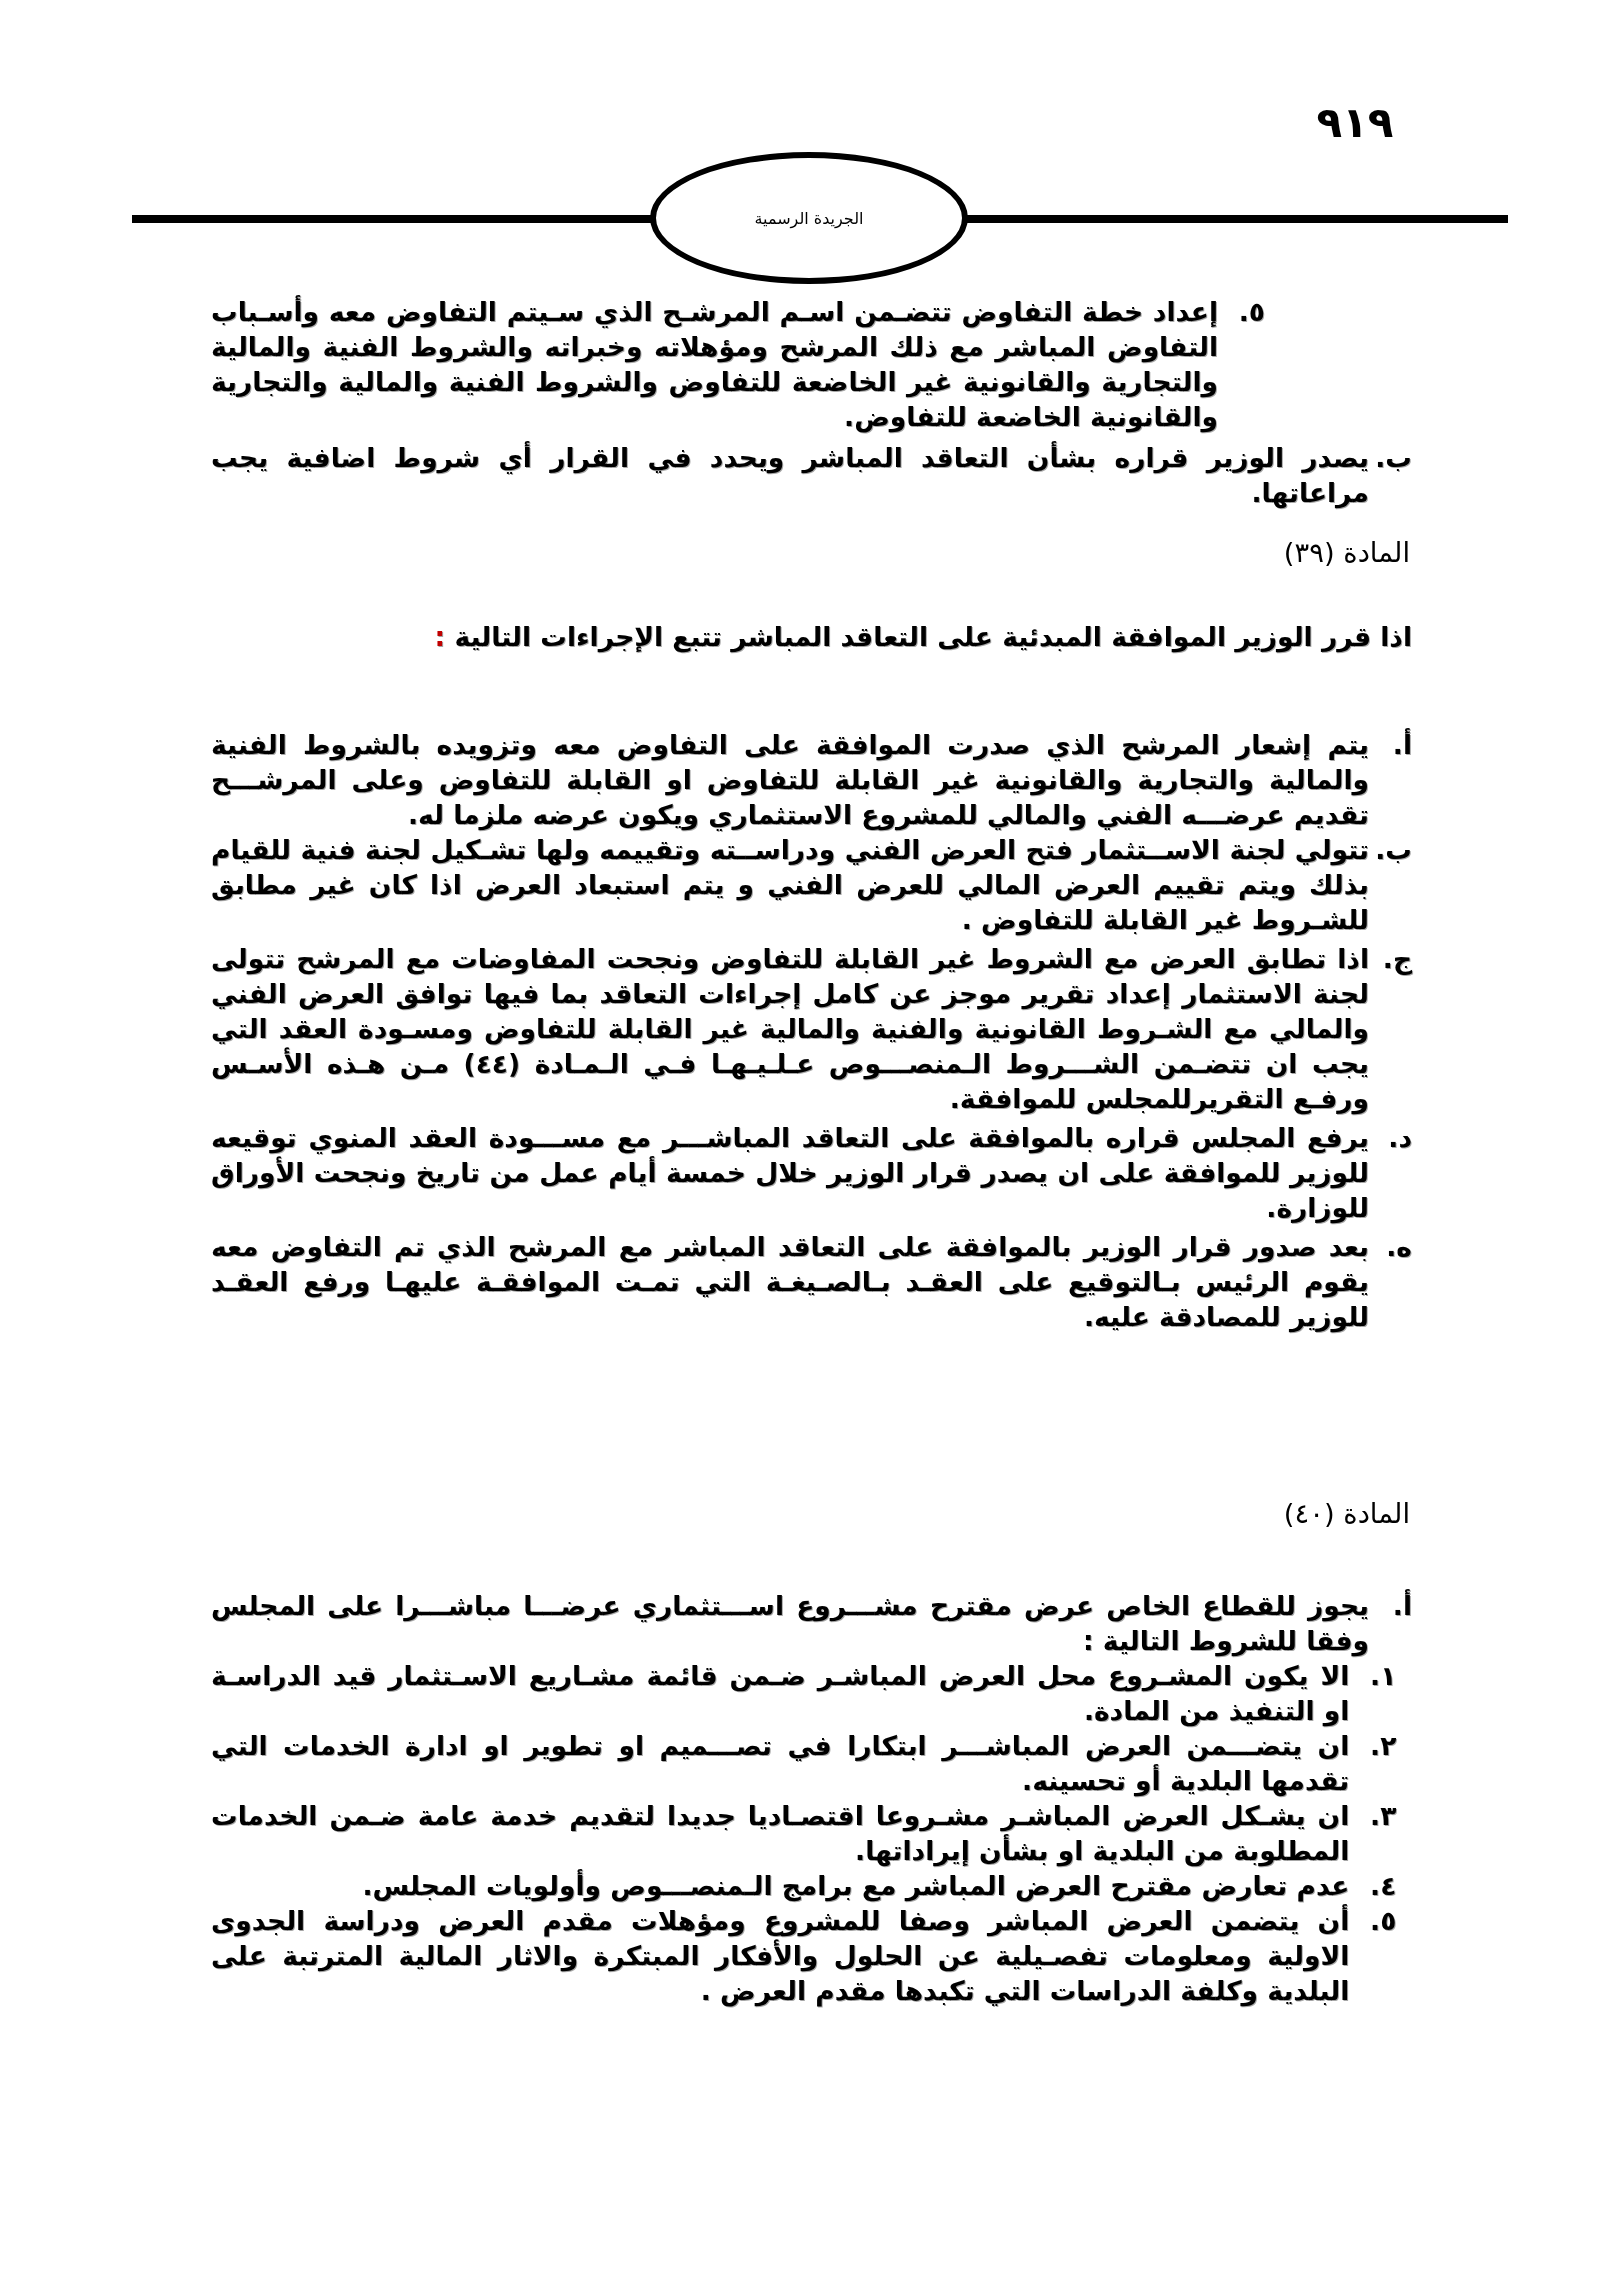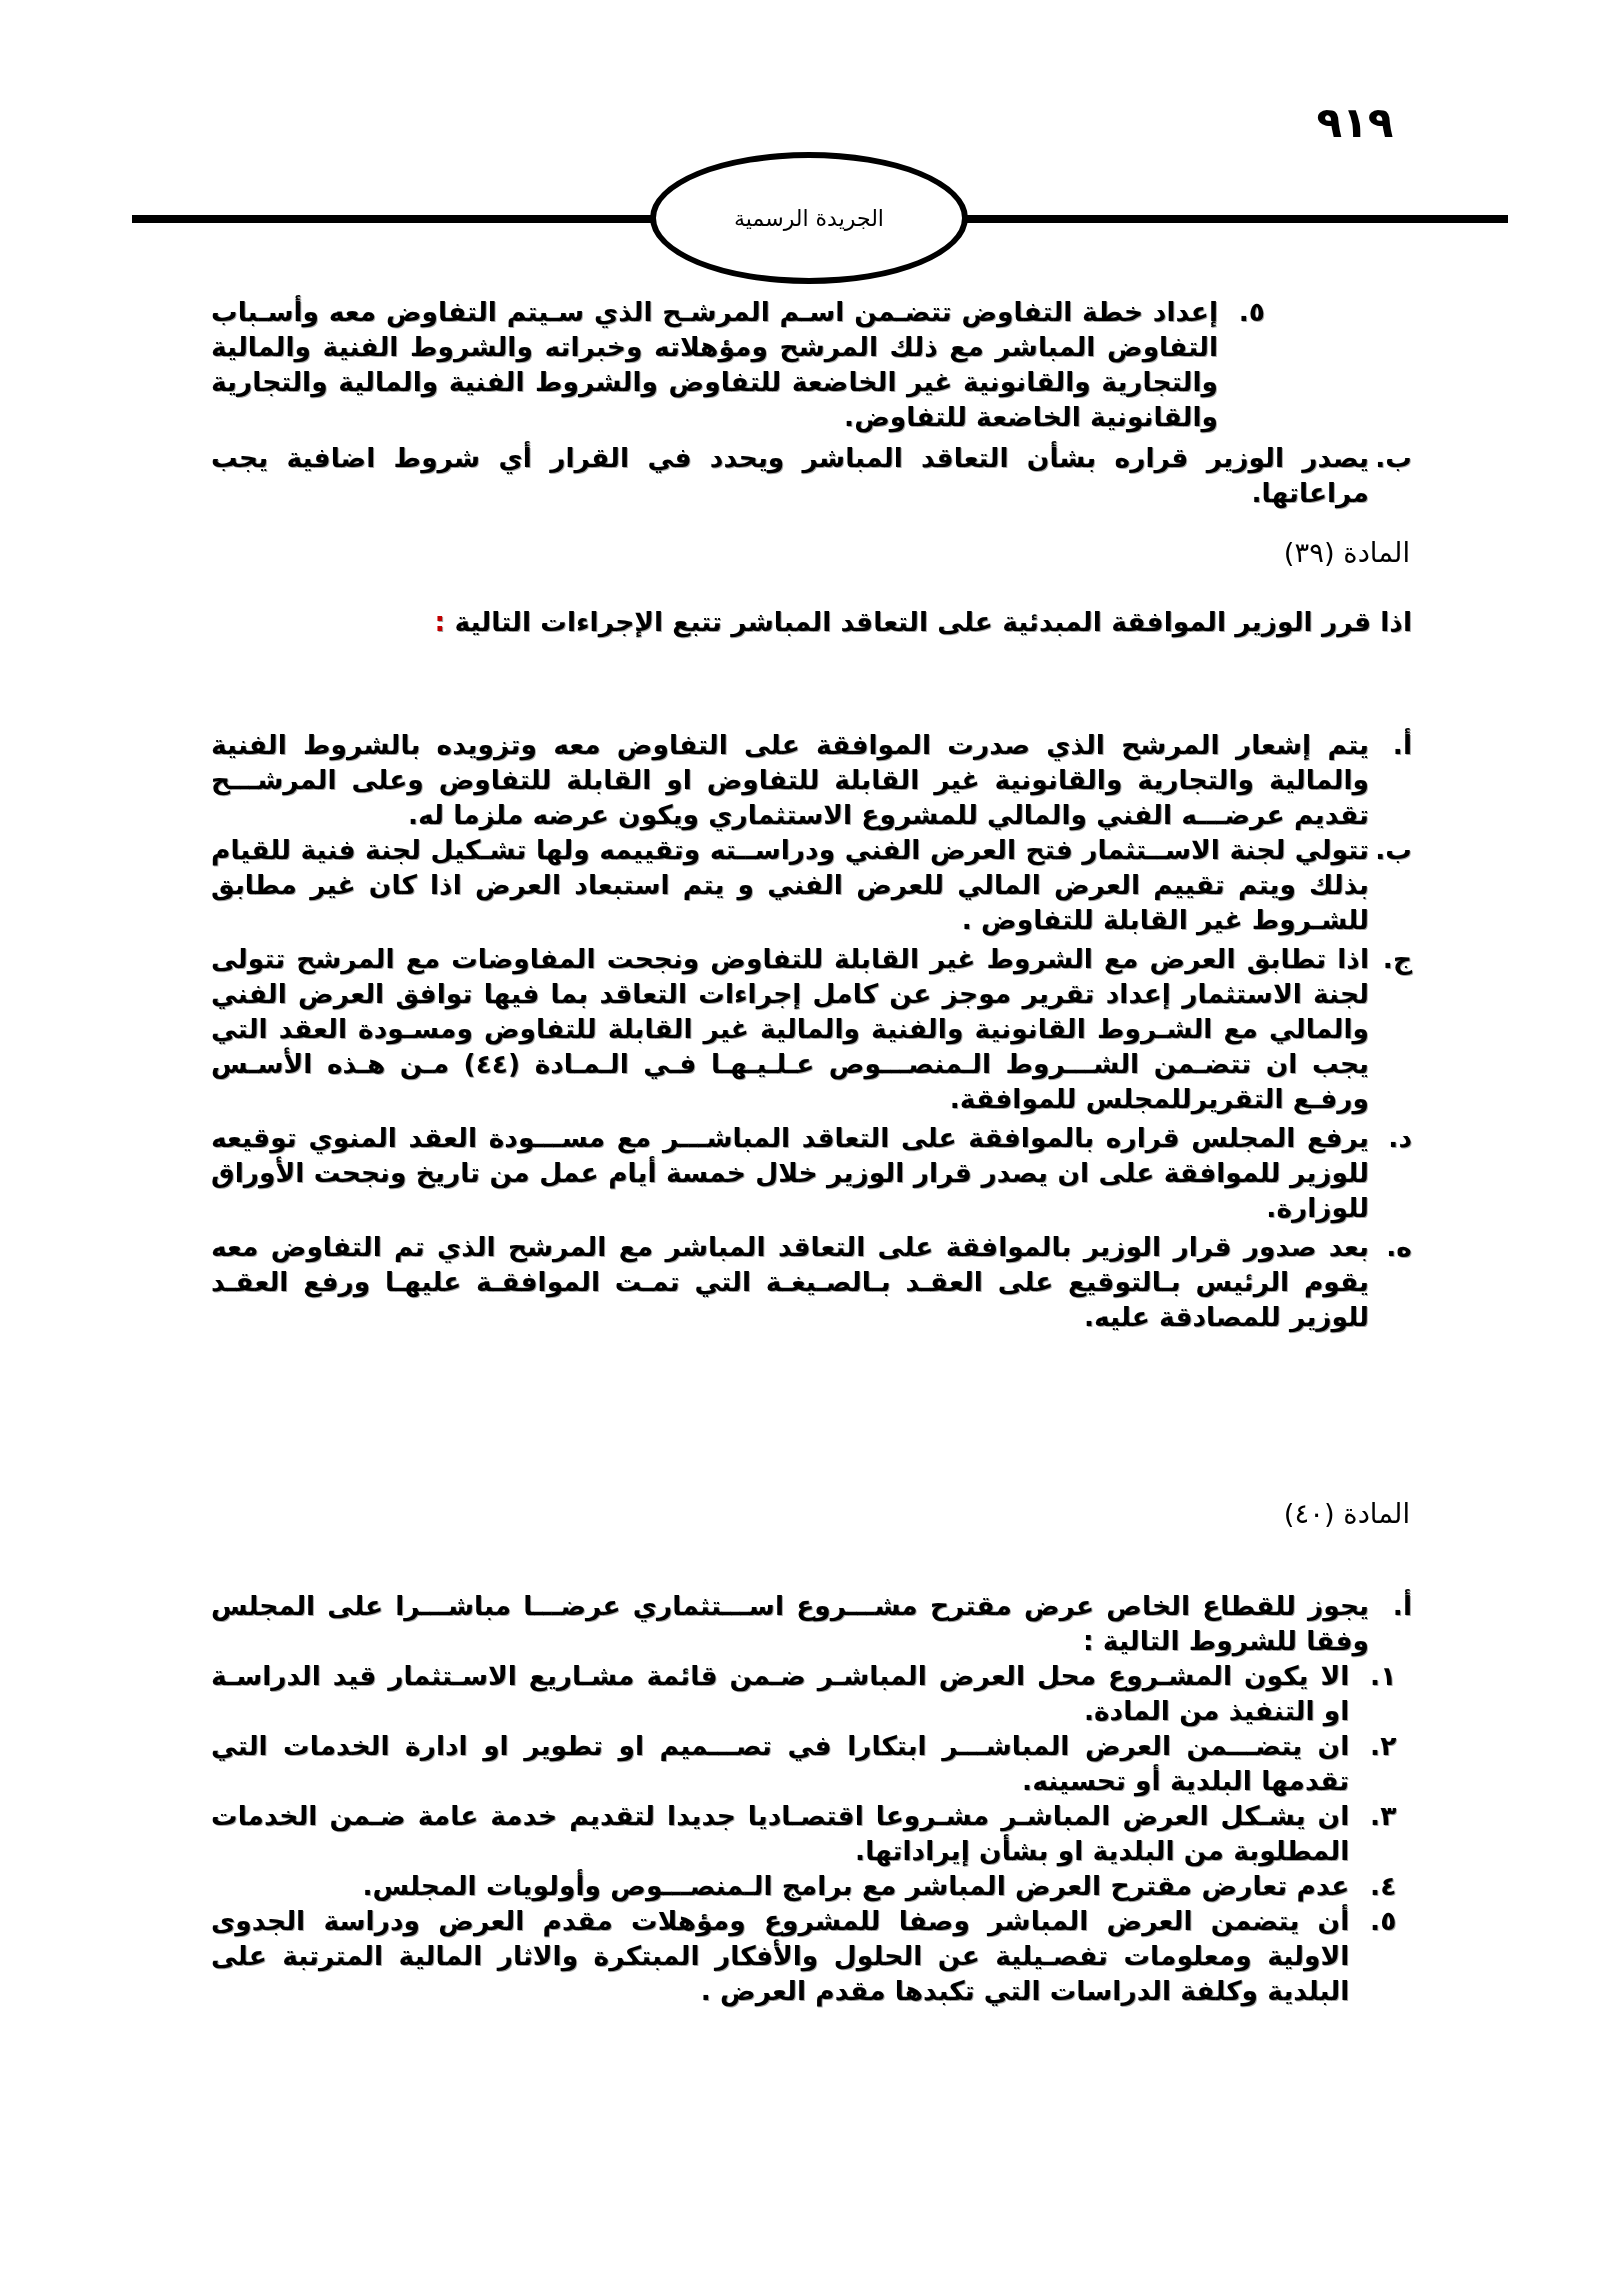--- a/index.html
+++ b/index.html
@@ -44,21 +44,21 @@
       height: 120px;
       border: 6.9px solid #000;
       border-radius: 50%;
       background: #fff;
       display: flex;
       align-items: center;
       justify-content: center;
     }
     .header-title {
       font-family: "DejaVu Sans", sans-serif;
-      font-size: 22px;
+      font-size: 16px;
       font-weight: normal;
       direction: rtl;
     }
 
     .content {
       position: absolute;
       left: 211px;
       width: 1201px;
       direction: rtl;
       text-align: justify;
@@ -90,21 +90,21 @@
       font-weight: normal;
       font-size: 27.4px;
       text-align: right;
     }
     .red {
       color: #c00000;
     }
     .block-1 { top: 294px; }
     .block-1 .item-b { margin-top: 5.9px; }
     .heading-39 { top: 537px; position: absolute; right: 211px; direction: rtl; }
-    .intro-39 { top: 604px; }
+    .intro-39 { top: 619px; }
     .block-39 { top: 727px; }
     .heading-40 { top: 1498px; position: absolute; right: 211px; direction: rtl; text-align: center; }
     .block-40 { top: 1588px; }
     .block-40 .sub-list {
       margin-right: 15.7px;
     }
     .gap-s { height: 3.9px; }
   </style>
 </head>
 <body>

